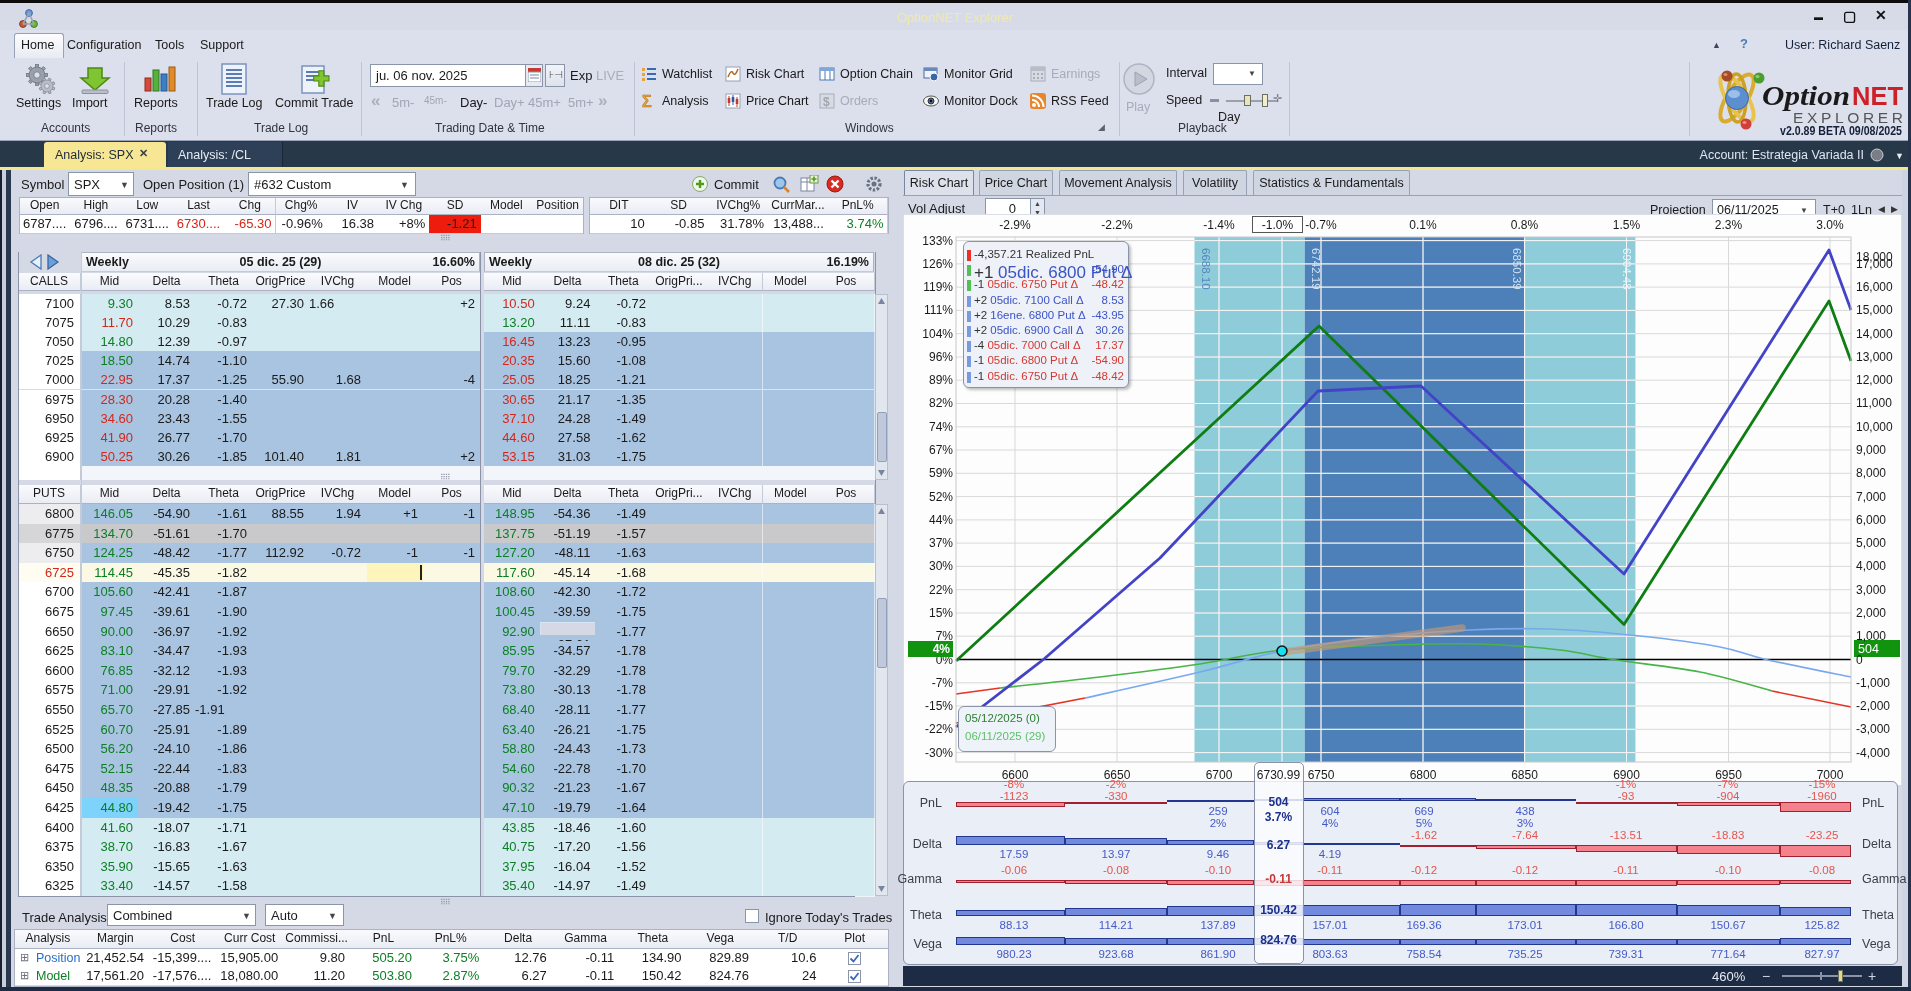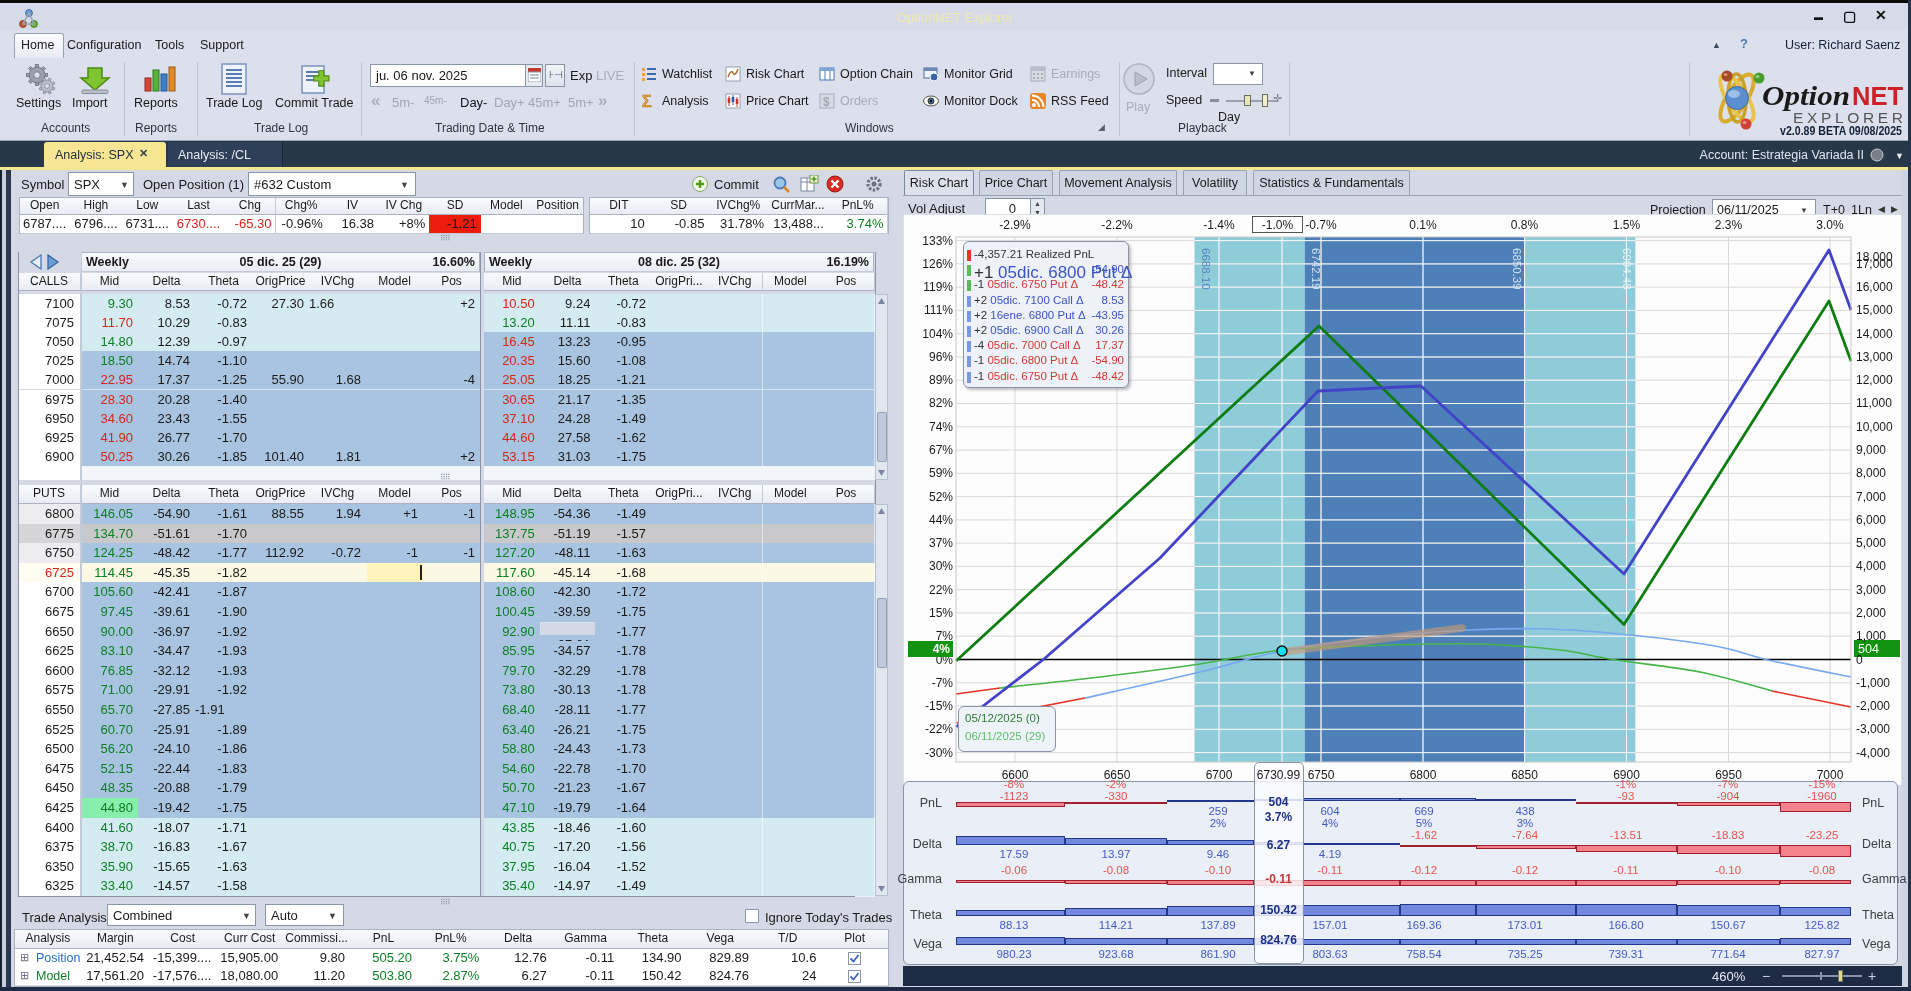--- a/index.html
+++ b/index.html
@@ -722,29 +722,29 @@
 <div style="left:762.5px;top:758.8px;width:56.7px;height:20.6px;background:#a9c4e0;border-right:1px solid rgba(255,255,255,0.55);border-bottom:1px solid rgba(255,255,255,0.55);text-align:right;padding-right:5px;line-height:19.6px;font-size:13px;white-space:nowrap;"></div>
 <div style="left:818.2px;top:758.8px;width:56.7px;height:20.6px;background:#a9c4e0;border-right:1px solid rgba(255,255,255,0.55);border-bottom:1px solid rgba(255,255,255,0.55);text-align:right;padding-right:5px;line-height:19.6px;font-size:13px;white-space:nowrap;"></div>
 <div style="left:18px;top:778.4000000000001px;width:63px;height:20.6px;background:#fff;border-right:1px solid #c3cad8;border-bottom:1px solid #d8dce6;text-align:right;padding-right:6px;line-height:19.6px;font-size:13px;">6450</div>
 <div style="left:81px;top:778.4000000000001px;width:58px;height:20.6px;background:#a9c4e0;border-right:1px solid rgba(255,255,255,0.55);border-bottom:1px solid rgba(255,255,255,0.55);text-align:right;padding-right:5px;line-height:19.6px;font-size:13px;white-space:nowrap;color:#0b7f23;">48.35</div>
 <div style="left:138px;top:778.4000000000001px;width:58px;height:20.6px;background:#a9c4e0;border-right:1px solid rgba(255,255,255,0.55);border-bottom:1px solid rgba(255,255,255,0.55);text-align:right;padding-right:5px;line-height:19.6px;font-size:13px;white-space:nowrap;">-20.88</div>
 <div style="left:195px;top:778.4000000000001px;width:58px;height:20.6px;background:#a9c4e0;border-right:1px solid rgba(255,255,255,0.55);border-bottom:1px solid rgba(255,255,255,0.55);text-align:right;padding-right:5px;line-height:19.6px;font-size:13px;white-space:nowrap;">-1.79</div>
 <div style="left:252px;top:778.4000000000001px;width:58px;height:20.6px;background:#a9c4e0;border-right:1px solid rgba(255,255,255,0.55);border-bottom:1px solid rgba(255,255,255,0.55);text-align:right;padding-right:5px;line-height:19.6px;font-size:13px;white-space:nowrap;"></div>
 <div style="left:309px;top:778.4000000000001px;width:58px;height:20.6px;background:#a9c4e0;border-right:1px solid rgba(255,255,255,0.55);border-bottom:1px solid rgba(255,255,255,0.55);text-align:right;padding-right:5px;line-height:19.6px;font-size:13px;white-space:nowrap;"></div>
 <div style="left:366px;top:778.4000000000001px;width:58px;height:20.6px;background:#a9c4e0;border-right:1px solid rgba(255,255,255,0.55);border-bottom:1px solid rgba(255,255,255,0.55);text-align:right;padding-right:5px;line-height:19.6px;font-size:13px;white-space:nowrap;"></div>
 <div style="left:423px;top:778.4000000000001px;width:58px;height:20.6px;background:#a9c4e0;border-right:1px solid rgba(255,255,255,0.55);border-bottom:1px solid rgba(255,255,255,0.55);text-align:right;padding-right:5px;line-height:19.6px;font-size:13px;white-space:nowrap;"></div>
-<div style="left:484.0px;top:778.4000000000001px;width:56.7px;height:20.6px;background:#a9c4e0;border-right:1px solid rgba(255,255,255,0.55);border-bottom:1px solid rgba(255,255,255,0.55);text-align:right;padding-right:5px;line-height:19.6px;font-size:13px;white-space:nowrap;color:#0b7f23;">50.70</div>
+<div style="left:484.0px;top:778.4000000000001px;width:56.7px;height:20.6px;background:#a9c4e0;border-right:1px solid rgba(255,255,255,0.55);border-bottom:1px solid rgba(255,255,255,0.55);text-align:right;padding-right:5px;line-height:19.6px;font-size:13px;white-space:nowrap;color:#0b7f23;">90.32</div>
 <div style="left:539.7px;top:778.4000000000001px;width:56.7px;height:20.6px;background:#a9c4e0;border-right:1px solid rgba(255,255,255,0.55);border-bottom:1px solid rgba(255,255,255,0.55);text-align:right;padding-right:5px;line-height:19.6px;font-size:13px;white-space:nowrap;">-21.23</div>
 <div style="left:595.4px;top:778.4000000000001px;width:56.7px;height:20.6px;background:#a9c4e0;border-right:1px solid rgba(255,255,255,0.55);border-bottom:1px solid rgba(255,255,255,0.55);text-align:right;padding-right:5px;line-height:19.6px;font-size:13px;white-space:nowrap;">-1.67</div>
 <div style="left:651.1px;top:778.4000000000001px;width:56.7px;height:20.6px;background:#a9c4e0;border-right:1px solid rgba(255,255,255,0.55);border-bottom:1px solid rgba(255,255,255,0.55);text-align:right;padding-right:5px;line-height:19.6px;font-size:13px;white-space:nowrap;"></div>
 <div style="left:706.8px;top:778.4000000000001px;width:56.7px;height:20.6px;background:#a9c4e0;border-right:1px solid rgba(255,255,255,0.55);border-bottom:1px solid rgba(255,255,255,0.55);text-align:right;padding-right:5px;line-height:19.6px;font-size:13px;white-space:nowrap;"></div>
 <div style="left:762.5px;top:778.4000000000001px;width:56.7px;height:20.6px;background:#a9c4e0;border-right:1px solid rgba(255,255,255,0.55);border-bottom:1px solid rgba(255,255,255,0.55);text-align:right;padding-right:5px;line-height:19.6px;font-size:13px;white-space:nowrap;"></div>
 <div style="left:818.2px;top:778.4000000000001px;width:56.7px;height:20.6px;background:#a9c4e0;border-right:1px solid rgba(255,255,255,0.55);border-bottom:1px solid rgba(255,255,255,0.55);text-align:right;padding-right:5px;line-height:19.6px;font-size:13px;white-space:nowrap;"></div>
 <div style="left:18px;top:798.0px;width:63px;height:20.6px;background:#fff;border-right:1px solid #c3cad8;border-bottom:1px solid #d8dce6;text-align:right;padding-right:6px;line-height:19.6px;font-size:13px;">6425</div>
-<div style="left:81px;top:798.0px;width:58px;height:20.6px;background:#86efac;border-right:1px solid rgba(255,255,255,0.55);border-bottom:1px solid rgba(255,255,255,0.55);text-align:right;padding-right:5px;line-height:19.6px;font-size:13px;white-space:nowrap;color:#0b7f23;">44.80</div>
+<div style="left:81px;top:798.0px;width:58px;height:20.6px;background:#7dd3fc;border-right:1px solid rgba(255,255,255,0.55);border-bottom:1px solid rgba(255,255,255,0.55);text-align:right;padding-right:5px;line-height:19.6px;font-size:13px;white-space:nowrap;color:#0b7f23;">44.80</div>
 <div style="left:138px;top:798.0px;width:58px;height:20.6px;background:#a9c4e0;border-right:1px solid rgba(255,255,255,0.55);border-bottom:1px solid rgba(255,255,255,0.55);text-align:right;padding-right:5px;line-height:19.6px;font-size:13px;white-space:nowrap;">-19.42</div>
 <div style="left:195px;top:798.0px;width:58px;height:20.6px;background:#a9c4e0;border-right:1px solid rgba(255,255,255,0.55);border-bottom:1px solid rgba(255,255,255,0.55);text-align:right;padding-right:5px;line-height:19.6px;font-size:13px;white-space:nowrap;">-1.75</div>
 <div style="left:252px;top:798.0px;width:58px;height:20.6px;background:#a9c4e0;border-right:1px solid rgba(255,255,255,0.55);border-bottom:1px solid rgba(255,255,255,0.55);text-align:right;padding-right:5px;line-height:19.6px;font-size:13px;white-space:nowrap;"></div>
 <div style="left:309px;top:798.0px;width:58px;height:20.6px;background:#a9c4e0;border-right:1px solid rgba(255,255,255,0.55);border-bottom:1px solid rgba(255,255,255,0.55);text-align:right;padding-right:5px;line-height:19.6px;font-size:13px;white-space:nowrap;"></div>
 <div style="left:366px;top:798.0px;width:58px;height:20.6px;background:#a9c4e0;border-right:1px solid rgba(255,255,255,0.55);border-bottom:1px solid rgba(255,255,255,0.55);text-align:right;padding-right:5px;line-height:19.6px;font-size:13px;white-space:nowrap;"></div>
 <div style="left:423px;top:798.0px;width:58px;height:20.6px;background:#a9c4e0;border-right:1px solid rgba(255,255,255,0.55);border-bottom:1px solid rgba(255,255,255,0.55);text-align:right;padding-right:5px;line-height:19.6px;font-size:13px;white-space:nowrap;"></div>
 <div style="left:484.0px;top:798.0px;width:56.7px;height:20.6px;background:#a9c4e0;border-right:1px solid rgba(255,255,255,0.55);border-bottom:1px solid rgba(255,255,255,0.55);text-align:right;padding-right:5px;line-height:19.6px;font-size:13px;white-space:nowrap;color:#0b7f23;">47.10</div>
 <div style="left:539.7px;top:798.0px;width:56.7px;height:20.6px;background:#a9c4e0;border-right:1px solid rgba(255,255,255,0.55);border-bottom:1px solid rgba(255,255,255,0.55);text-align:right;padding-right:5px;line-height:19.6px;font-size:13px;white-space:nowrap;">-19.79</div>
 <div style="left:595.4px;top:798.0px;width:56.7px;height:20.6px;background:#a9c4e0;border-right:1px solid rgba(255,255,255,0.55);border-bottom:1px solid rgba(255,255,255,0.55);text-align:right;padding-right:5px;line-height:19.6px;font-size:13px;white-space:nowrap;">-1.64</div>
 <div style="left:651.1px;top:798.0px;width:56.7px;height:20.6px;background:#a9c4e0;border-right:1px solid rgba(255,255,255,0.55);border-bottom:1px solid rgba(255,255,255,0.55);text-align:right;padding-right:5px;line-height:19.6px;font-size:13px;white-space:nowrap;"></div>

